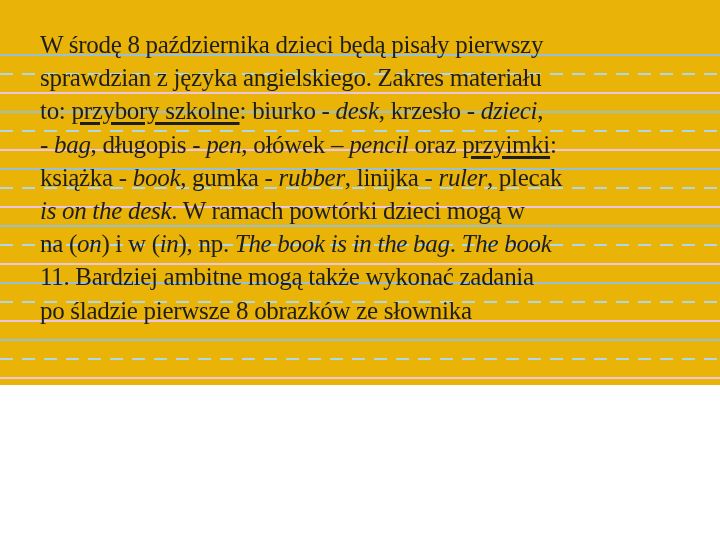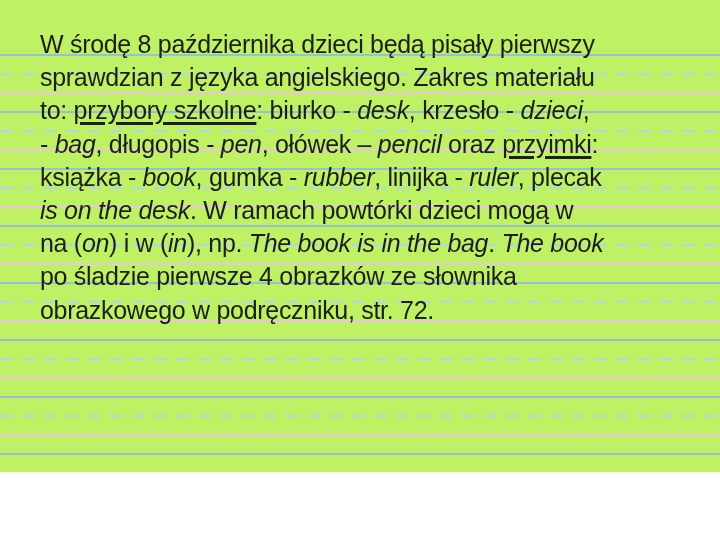--- a/index.html
+++ b/index.html
@@ -1,22 +1,22 @@
 <!DOCTYPE html>
 <html><head>
 <meta charset="utf-8">
 <style>
   html, body { margin: 0; padding: 0; }
   .page {
     position: relative;
     width: 720px;
-    height: 472px;
-    background: #bef264;
+    height: 385px;
+    background: #eab308;
     overflow: hidden;
-    font-family: Liberation Sans, sans-serif;
+    font-family: Liberation Serif, serif;
   }
   .ruled-lines { position: absolute; inset: 0; }
   .rule {
     position: absolute;
     left: 0;
     width: 720px;
     height: 2px;
   }
   .text-block {
     position: absolute;
@@ -96,25 +96,25 @@
 
     <div class="line">
       <span class="seg-italic">is on the desk</span><span>. W ramach powtórki dzieci mogą w</span>
     </div>
 
     <div class="line">
       <span>na (</span><span class="seg-italic">on</span><span>) i w (</span><span class="seg-italic">in</span><span>), np. </span><span class="seg-italic">The book is in the bag</span><span>. </span><span class="seg-italic">The book</span>
     </div>
 
 
+    <div class="line">
+      <span>11. Bardziej ambitne mogą także wykonać zadania</span>
+    </div>
 
 
     <div class="line">
-      <span>po śladzie pierwsze 4 obrazków ze słownika</span>
+      <span>po śladzie pierwsze 8 obrazków ze słownika</span>
     </div>
 
-    <div class="line">
-      <span>obrazkowego w podręczniku, str. 72.</span>
-    </div>
 
 
   </div>
 </div>
 
 </body></html>

